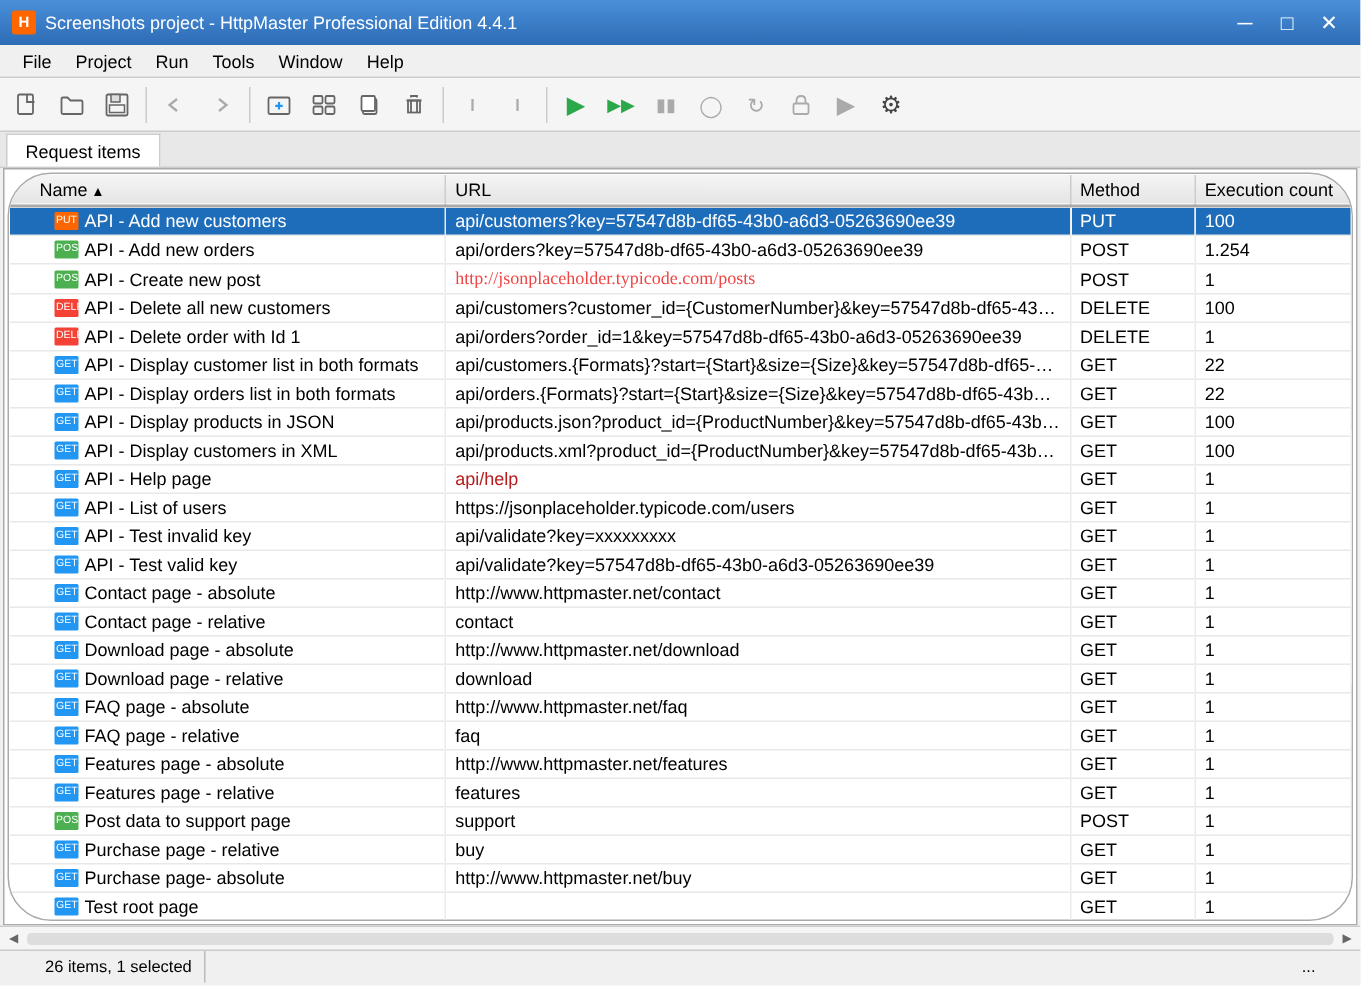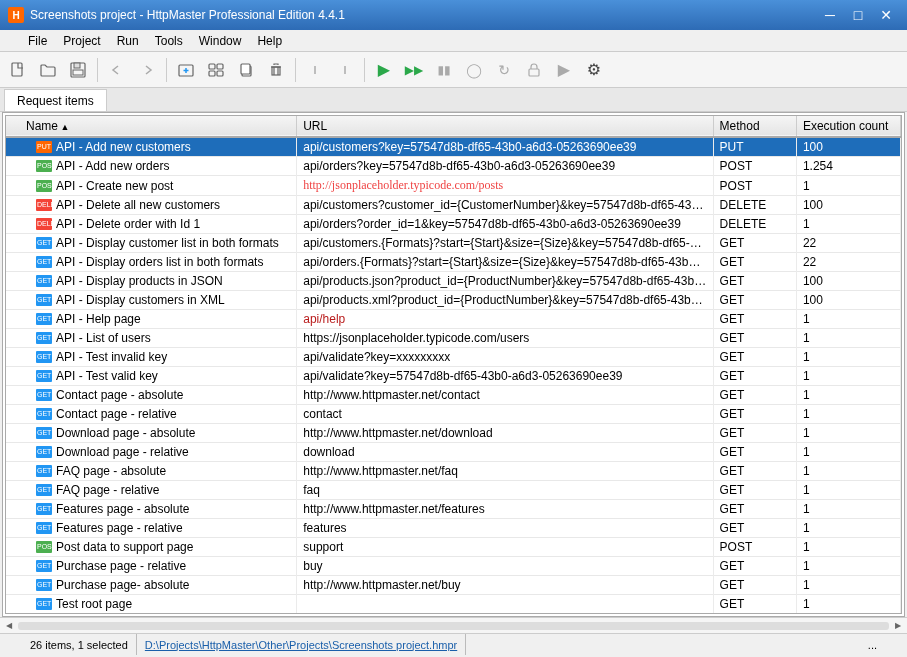--- a/index.html
+++ b/index.html
@@ -21,21 +21,21 @@
     .title-bar-controls { display: flex; gap: 2px; }
     .title-bar-btn { width: 26px; height: 20px; background: transparent; border: none; color: white; cursor: pointer; font-size: 14px; display: flex; align-items: center; justify-content: center; }
 
     
     .menu-bar {
       background: #f0f0f0;
       border-bottom: 1px solid #ccc;
       height: 22px;
       display: flex;
       align-items: center;
-      padding: 0 20px;
+      padding: 0 7px;
     }
     .menu-item {
       padding: 2px 8px;
       cursor: pointer;
       font-size: 12px;
       color: #000;
       height: 20px;
       display: flex;
       align-items: center;
     }
@@ -315,21 +315,21 @@
   </button>
   <button class="toolbar-btn" title="Play" style="font-size:16px; color:#aaa;">▶</button>
   <button class="toolbar-btn" title="Settings" style="font-size:16px;">⚙</button>
 </div>
 
 <div class="tab-area">
   <div class="tab active">Request items</div>
 </div>
 
 <div style="flex:1; display:flex; flex-direction:column; border: 1px solid #aaa; margin: 0 2px; background:white; height: calc(657px - 30px - 22px - 36px - 24px - 22px - 16px - 2px);">
-  <div class="table-container" style="height: calc(657px - 30px - 22px - 36px - 24px - 22px - 16px - 20px);">
+  <div class="table-container" style="height: calc(657px - 30px - 22px - 36px - 24px - 22px - 16px - 20px); border-radius: 29px;">
     <table>
       <thead>
         <tr>
           <th class="col-name sorted-asc" style="padding-left: 20px;">Name</th>
           <th class="col-url">URL</th>
           <th class="col-method">Method</th>
           <th class="col-exec">Execution count</th>
         </tr>
       </thead>
       <tbody id="table-body">
@@ -622,17 +622,14 @@
 </div>
 
 <div class="scroll-row">
   <span class="scroll-arrow">◀</span>
   <div class="scroll-track"></div>
   <span class="scroll-arrow">▶</span>
 </div>
 
 <div class="status-bar">
   <div class="status-segment">26 items, 1 selected</div>
-  <div class="status-segment">
-    <span class="status-path">D:\Projects\HttpMaster\Other\Projects\Screenshots project.hmpr</span>
-  </div>
   <div class="status-segment status-dots">...</div>
 </div>
 
 </body></html>

